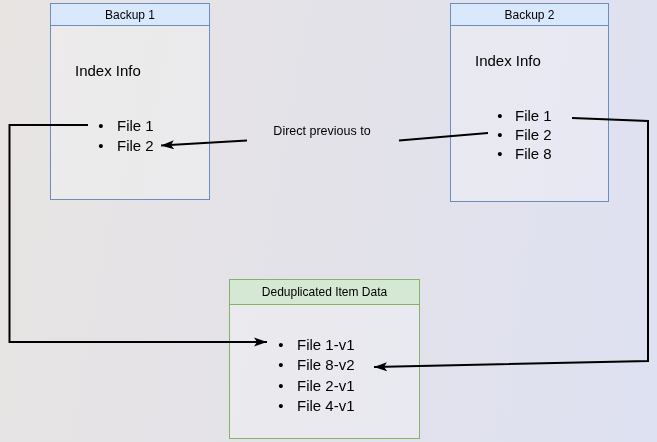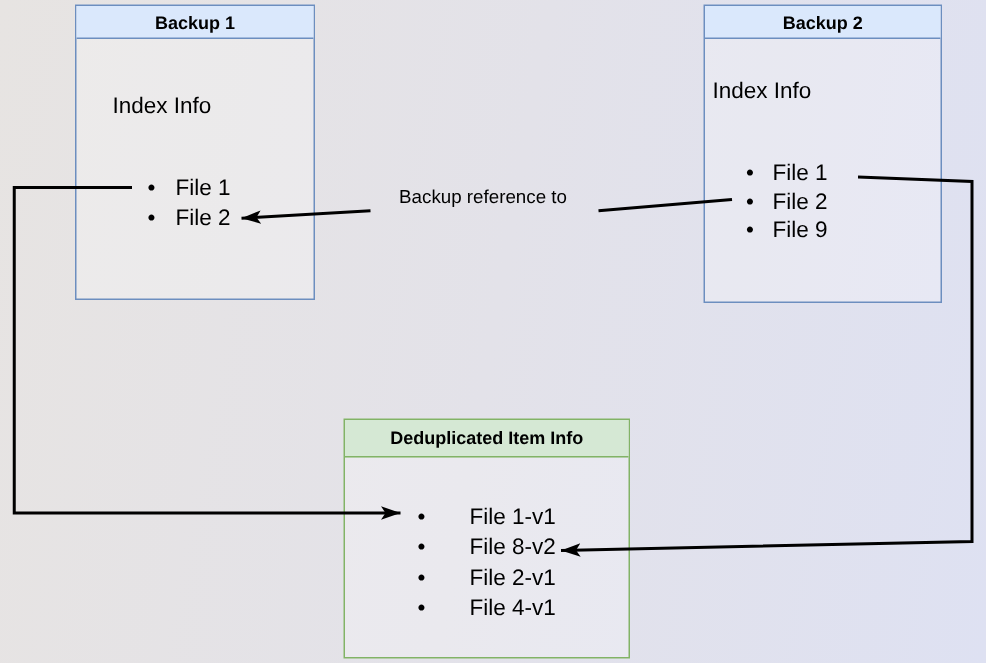--- a/index.html
+++ b/index.html
@@ -17,21 +17,21 @@
     position:absolute;
     border:1.5px solid;
     background:rgba(255,255,255,0.25);
     box-sizing:border-box;
   }
   .node.blue{border-color:#6c8ebf;}
   .node.green{border-color:#82b366;}
   .node-header{
     height:22px;
     display:flex;align-items:center;justify-content:center;
-    font-size:12px;font-weight:bold;color:#000;
+    font-size:12px;font-weight:normal;color:#000;
     border-bottom:1.5px solid;
     box-sizing:border-box;
   }
   .blue .node-header{background:#dae8fc;border-color:#6c8ebf;}
   .green .node-header{background:#d5e8d4;border-color:#82b366;}
   .free-text{
     position:absolute;
     font-size:15px;color:#000;line-height:19px;
     white-space:nowrap;
   }
@@ -42,21 +42,21 @@
     font-size:15px;color:#000;flex:0 0 12px;
   }
   .file-row .file-label{
     font-size:15px;color:#000;white-space:nowrap;
   }
   .b1-list .file-row{height:20px;}
   .b1-list .file-label{margin-left:10px;}
   .b2-list .file-row{height:19px;}
   .b2-list .file-label{margin-left:9px;}
   .dd-list .file-row{height:20.5px;}
-  .dd-list .file-label{margin-left:26px;}
+  .dd-list .file-label{margin-left:10px;}
   .edge-label{
     position:absolute;
     left:222px;top:124px;width:200px;
     text-align:center;
     font-size:12.5px;line-height:15.5px;color:#000;
   }
   .edge-label div{white-space:nowrap;}
   #edges{position:absolute;left:0;top:0;pointer-events:none;}
 </style>
 </head>
@@ -72,41 +72,41 @@
     <div class="file-row">
       <span class="bullet">•</span>
       <span class="file-label">File 1</span>
     </div>
     <div class="file-row">
       <span class="bullet">•</span>
       <span class="file-label">File 2</span>
     </div>
   </div>
 
-  <div class="node blue" style="left:450px;top:3px;width:159px;height:199px;margin-left:19px;">
+  <div class="node blue" style="left:450px;top:3px;width:159px;height:199px;">
     <div class="node-header">Backup 2</div>
   </div>
   <div class="free-text" style="left:475px;top:51px;">Index Info</div>
   <div class="file-list b2-list" style="left:494px;top:106px;">
     <div class="file-row">
       <span class="bullet">•</span>
       <span class="file-label">File 1</span>
     </div>
     <div class="file-row">
       <span class="bullet">•</span>
       <span class="file-label">File 2</span>
     </div>
     <div class="file-row">
       <span class="bullet">•</span>
-      <span class="file-label">File 9</span>
+      <span class="file-label">File 8</span>
     </div>
   </div>
 
   <div class="node green" style="left:229px;top:279px;width:191px;height:160px;">
-    <div class="node-header" style="height:25px;">Deduplicated Item Info</div>
+    <div class="node-header" style="height:25px;">Deduplicated Item Data</div>
   </div>
   <div class="file-list dd-list" style="left:275px;top:334px;">
     <div class="file-row">
       <span class="bullet">•</span>
       <span class="file-label">File 1-v1</span>
     </div>
     <div class="file-row">
       <span class="bullet">•</span>
       <span class="file-label">File 8-v2</span>
     </div>
@@ -114,21 +114,21 @@
       <span class="bullet">•</span>
       <span class="file-label">File 2-v1</span>
     </div>
     <div class="file-row">
       <span class="bullet">•</span>
       <span class="file-label">File 4-v1</span>
     </div>
   </div>
 
   <div class="edge-label">
-    <div>Backup reference to</div>
+    <div>Direct previous to</div>
   </div>
 
   <svg id="edges" width="657" height="442" viewBox="0 0 657 442">
     <defs>
       <marker id="arrowhead" markerUnits="userSpaceOnUse" markerWidth="14" markerHeight="10" refX="13" refY="5" orient="auto">
         <path d="M13 5 L0 0.5 L3 5 L0 9.5 Z" fill="#000"></path>
       </marker>
     </defs>
     <path d="M88 125 H9.5 V342 H267" fill="none" stroke="#000" stroke-width="2" marker-end="url(#arrowhead)"></path>
     <path d="M488 133 L399 140.5" fill="none" stroke="#000" stroke-width="2"></path>

